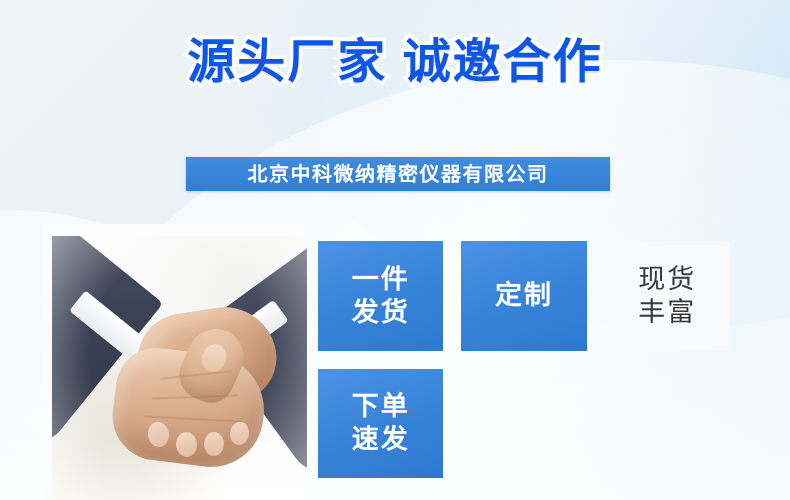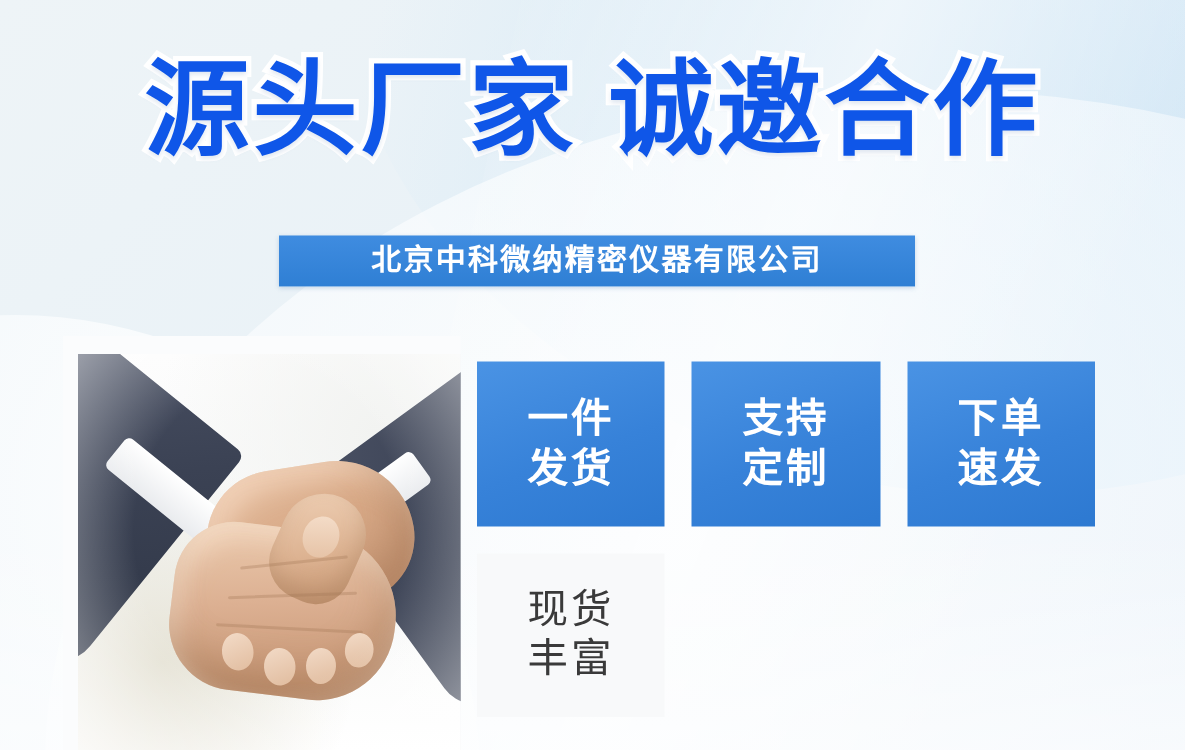--- a/index.html
+++ b/index.html
@@ -67,21 +67,21 @@
     pointer-events: none;
   }
 
   
   .headline {
     position: absolute;
     left: 0;
     right: 0;
     top: 38px;
     text-align: center;
-    font-size: 70px;
+    font-size: 48px;
     line-height: 1;
     font-weight: bold;
     letter-spacing: 2px;
     color: #0f56e8;
     -webkit-text-stroke: 7px #ffffff;
     paint-order: stroke fill;
     text-shadow: 0 2px 3px rgba(120,150,190,0.22);
     white-space: nowrap;
   }
 
@@ -306,26 +306,25 @@
       <div class="ph-vignette"></div>
     </div>
   </div>
 
   <div class="feature-grid">
     <div class="cell blue">
       <span>一件</span>
       <span>发货</span>
     </div>
     <div class="cell blue">
-      <span>支持</span>
       <span>定制</span>
+    </div>
+    <div class="cell light">
+      <span>现货</span>
+      <span>丰富</span>
     </div>
     <div class="cell blue">
       <span>下单</span>
       <span>速发</span>
     </div>
-    <div class="cell light">
-      <span>现货</span>
-      <span>丰富</span>
-    </div>
   </div>
 
 </div>
 
 </body></html>

